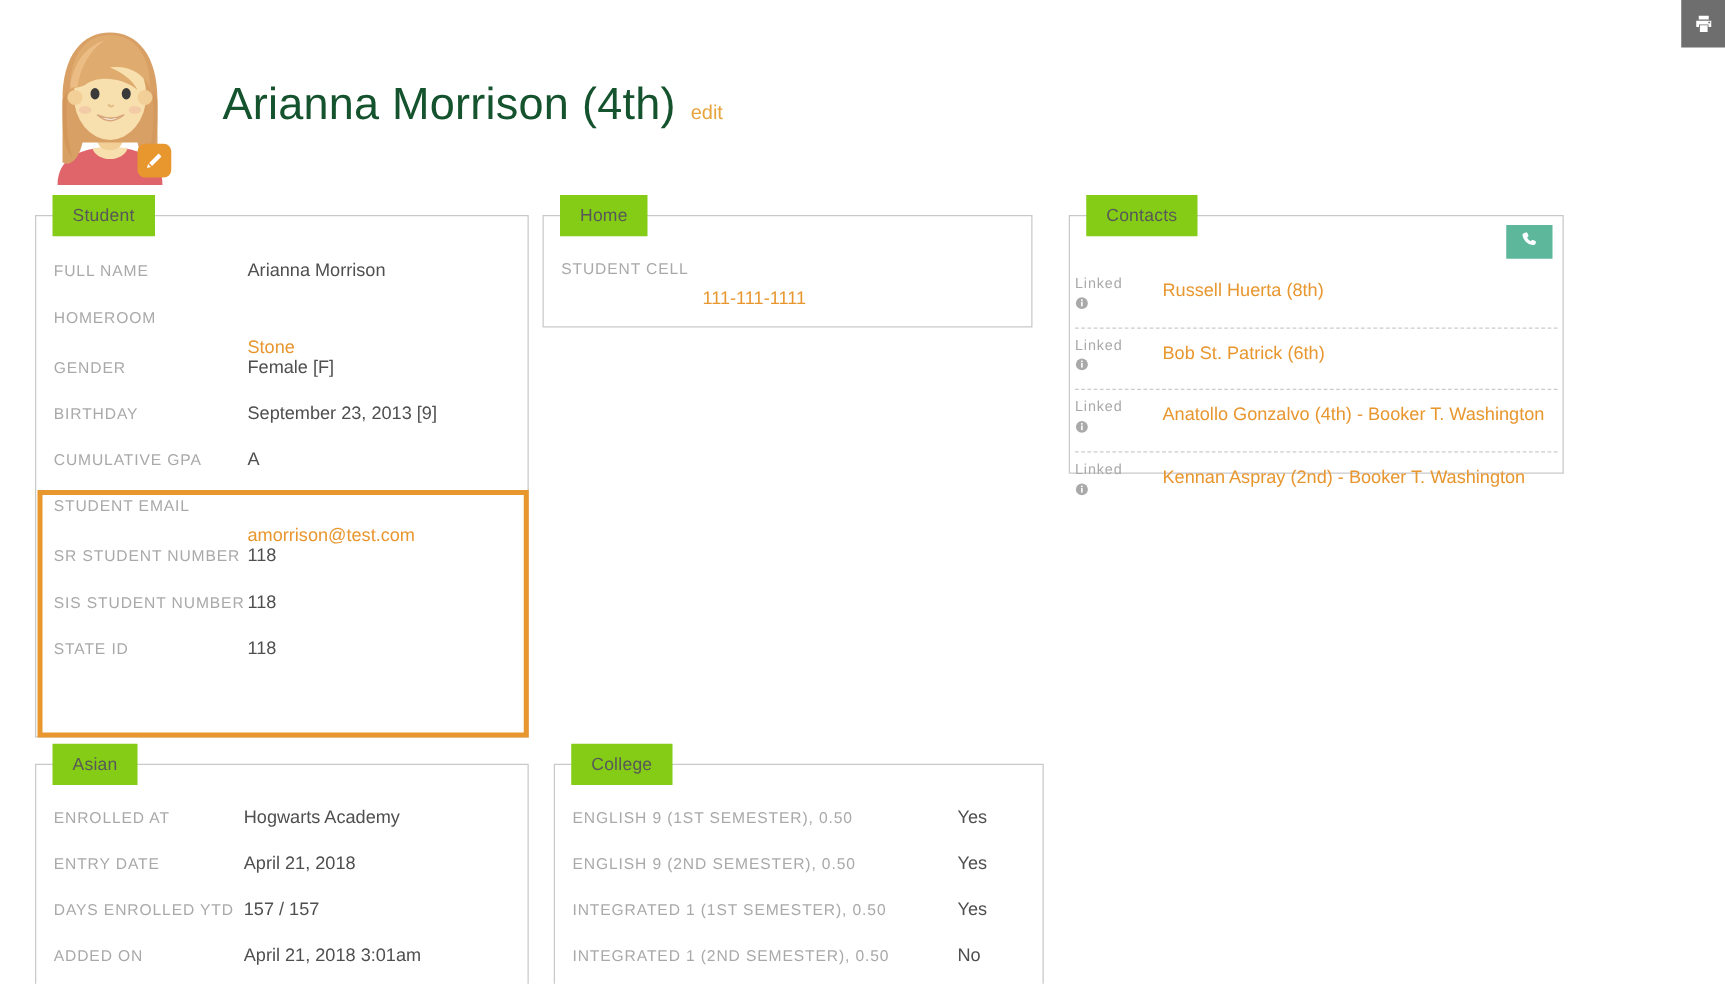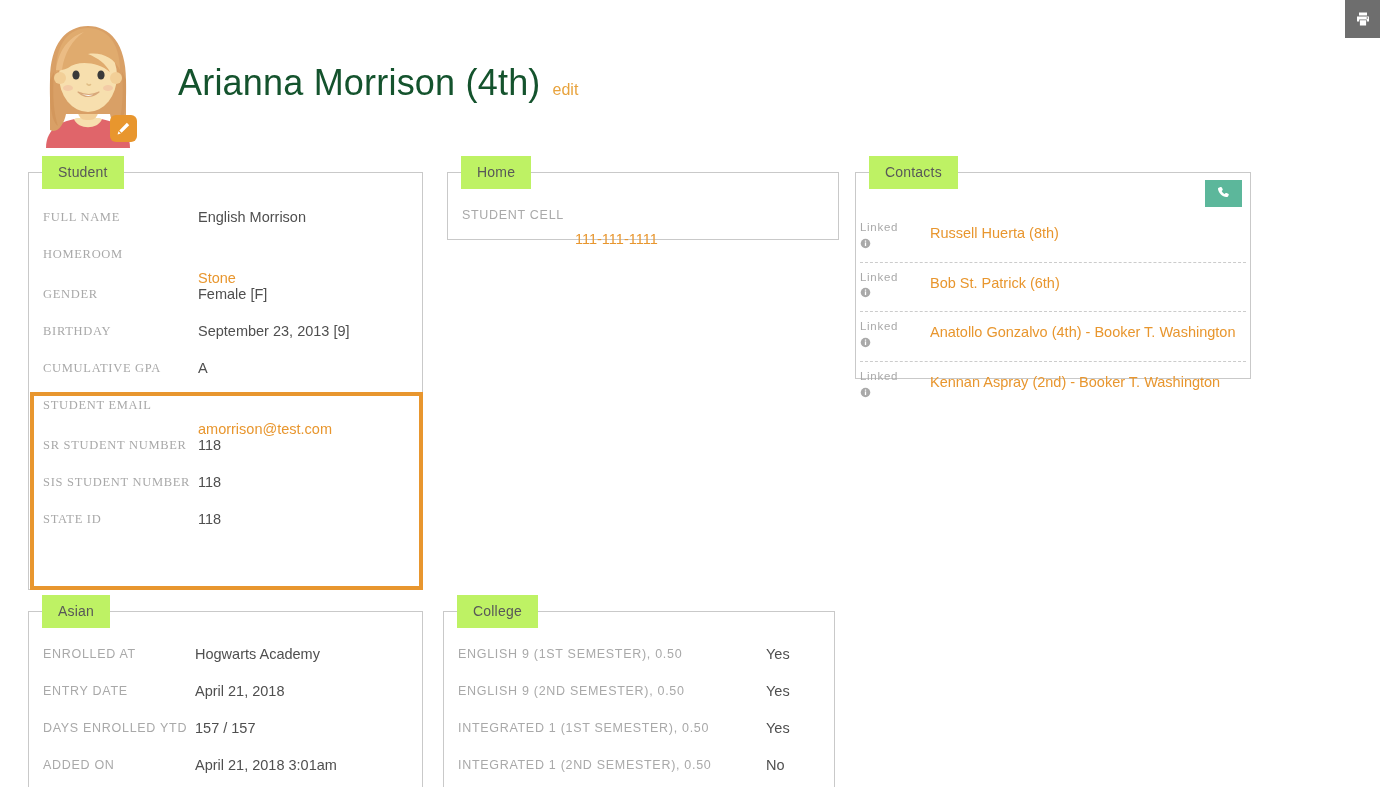--- a/index.html
+++ b/index.html
@@ -83,21 +83,21 @@
   .panel {
     position: absolute;
     border: 1px solid #c9c9c9;
     background: #ffffff;
     box-sizing: border-box;
   }
   .panel-tab {
     position: absolute;
     top: -17px;
     left: 13px;
-    background: #bef264;
+    background: #84cc16;
     color: #585858;
     font-size: 14px;
     padding: 9px 16px 10px 16px;
     line-height: 1;
     letter-spacing: 0.2px;
   }
   .panel-body {
     padding: 34px 0 0 0;
   }
 
@@ -116,40 +116,40 @@
     padding-top: 1px;
   }
   .row-value {
     font-size: 14.5px;
     color: #4f4f4f;
     flex: 1 1 auto;
   }
   .row-value.link { color: #e8962e; cursor: pointer; margin-top: 24px; }
 
   
-  .w-label-155 { width: 155px; font-family: Liberation Serif, serif; }
+  .w-label-155 { width: 155px; }
 
   
   #student-panel { left: 28px; top: 172px; width: 395px; height: 418px; }
   #student-panel .panel-body { padding-top: 36px; }
   #student-panel .row { min-height: 37px; }
 
   .highlight-box {
     position: absolute;
     left: 1px;
     top: 219px;
     width: 393px;
     height: 198px;
     border: 4px solid #e8962e;
     box-sizing: border-box;
     pointer-events: none;
   }
 
   
-  #home-panel { left: 447px; top: 172px; width: 392px; height: 68px; }
+  #home-panel { left: 434px; top: 172px; width: 392px; height: 90px; }
   #home-panel .row-label { width: 113px; }
 
   
   #contacts-panel { left: 855px; top: 172px; width: 396px; height: 207px; }
   #contacts-panel .panel-body { padding-top: 40px; }
   .phone-btn {
     position: absolute;
     right: 8px;
     top: 7px;
     width: 37px;
@@ -260,21 +260,21 @@
     <span class="page-title">Arianna Morrison (4th)</span>
     <span class="edit-link">edit</span>
   </div>
 </div>
 
 <div class="panel" id="student-panel">
   <div class="panel-tab">Student</div>
   <div class="panel-body">
     <div class="row">
       <span class="row-label w-label-155">Full Name</span>
-      <span class="row-value">English Morrison</span>
+      <span class="row-value">Arianna Morrison</span>
     </div>
     <div class="row">
       <span class="row-label w-label-155">Homeroom</span>
       <span class="row-value link">Stone</span>
     </div>
     <div class="row">
       <span class="row-label w-label-155">Gender</span>
       <span class="row-value">Female [F]</span>
     </div>
     <div class="row">

